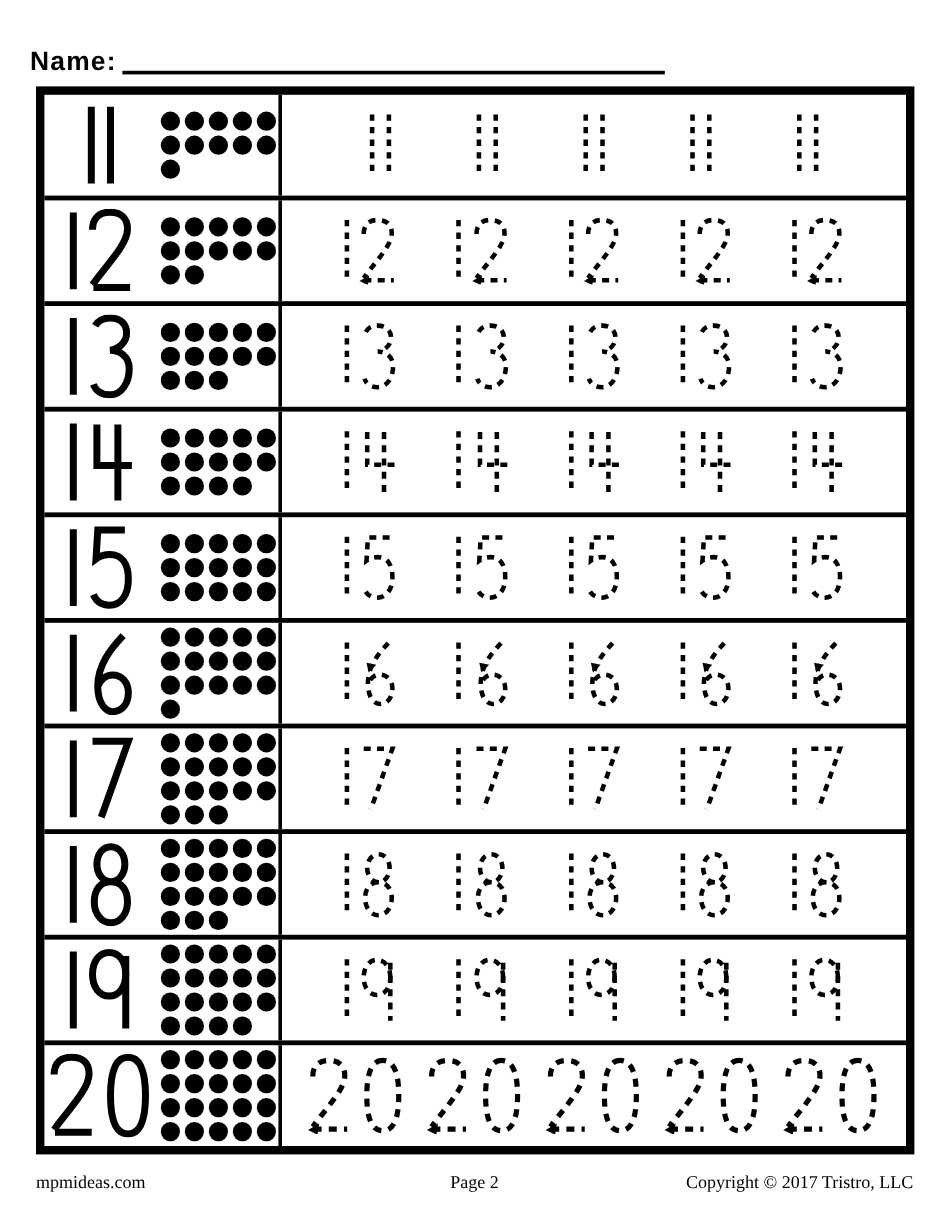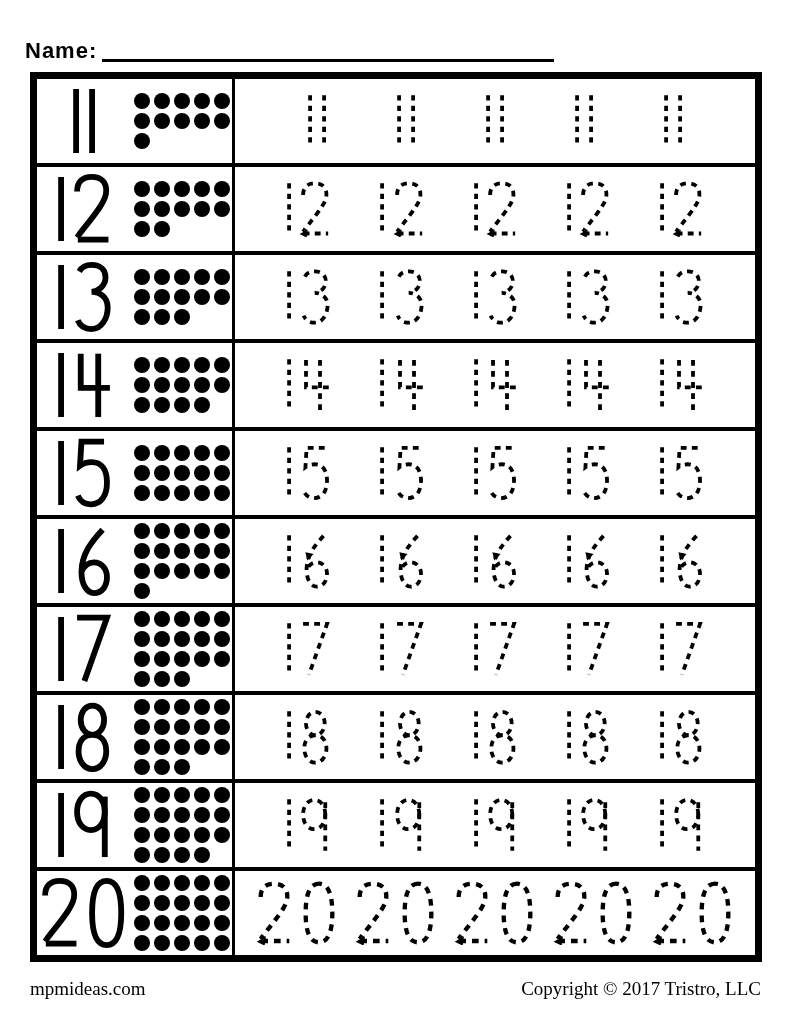--- a/index.html
+++ b/index.html
@@ -45,21 +45,21 @@
   .dot{
     width:16px;height:16px;border-radius:50%;background:var(--ink);
   }
   .cell-right{
     flex:1;display:flex;align-items:center;
     justify-content:space-evenly;padding:0 4px;
   }
   .traced{display:flex;align-items:center;gap:6px;}
   .footer{
     margin:16px 30px 0 30px;display:flex;align-items:baseline;
-    font-family:"Liberation Serif", serif;font-size:19px;color:var(--ink);
+    font-family:"Liberation Serif", serif;font-size:15px;color:var(--ink);
   }
   .footer span{flex:1;}
   .footer .f-center{text-align:center;}
   .footer .f-right{text-align:right;}
   svg{display:block;}
 </style>
 </head>
 <body style="--ink: #000000; background: rgb(255, 255, 255);">
 
 <div class="page">
@@ -892,16 +892,17 @@
             <svg viewBox="0 0 56 96" width="37.3" height="64">
               <path d="M 27 4 C 13 4 7 20 7 48 C 7 76 13 92 27 92 C 41 92 47 76 47 48 C 47 20 41 4 27 4 Z" fill="none" stroke="#000000" stroke-width="6.5" stroke-linecap="butt" stroke-dasharray="10 9"></path>
             </svg>
           </div>
         </div>
       </div>
     </div>
 
   <div class="footer">
     <span class="f-left">mpmideas.com</span>
+    <span class="f-center">Page 2</span>
     <span class="f-right">Copyright © 2017 Tristro, LLC</span>
   </div>
 
 </div>
 
 </body></html>

